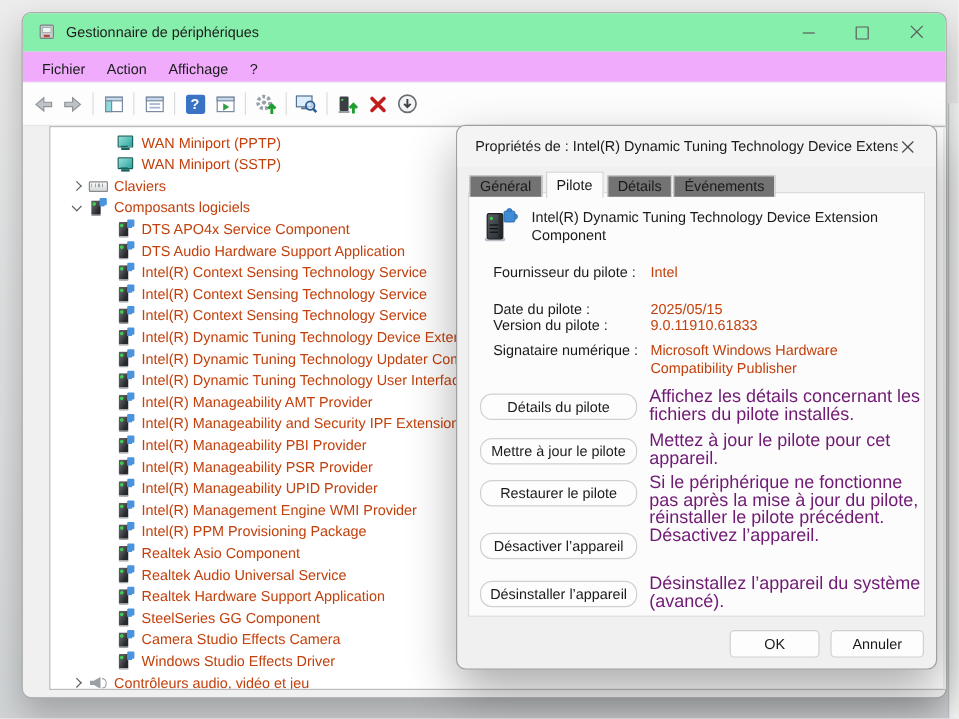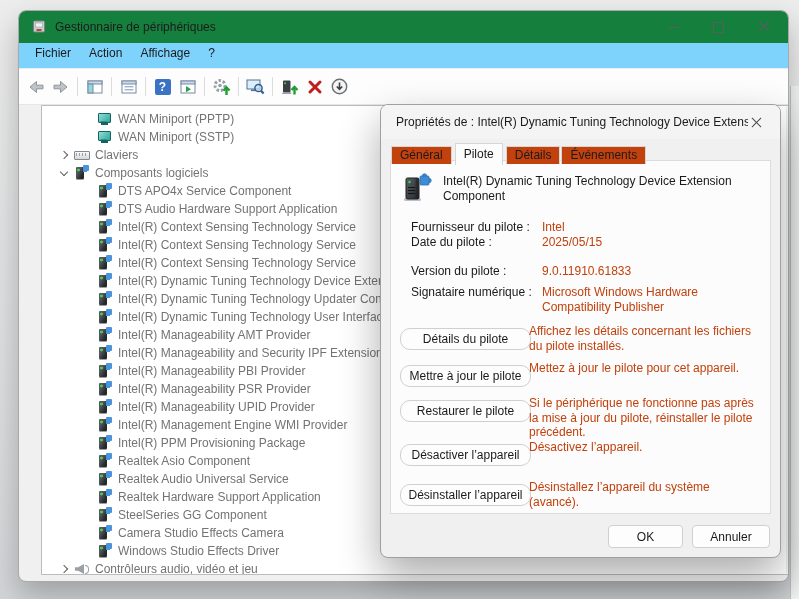--- a/index.html
+++ b/index.html
@@ -6,35 +6,35 @@
   body{font-family:"Liberation Sans",sans-serif;-webkit-font-smoothing:antialiased;}
   .stage{position:relative;width:799px;height:599px;overflow:hidden;
          background:linear-gradient(#ededed,#d3d6d8);}
   
   .bg-edge{position:absolute;left:790px;top:86px;width:9px;height:513px;
            background:#f6f7f7;border-left:1px solid #c4c7c9;z-index:1;}
   
   .main-window{position:absolute;left:18px;top:10px;width:769px;height:570px;
     background:#f0f0f0;border:1px solid #a9a9a9;border-radius:8px;
     box-shadow:0 14px 30px rgba(0,0,0,.25);z-index:2;overflow:hidden;}
-  .titlebar{position:absolute;left:0;top:0;right:0;height:32px;background:#15803d;
+  .titlebar{position:absolute;left:0;top:0;right:0;height:32px;background:#86efac;
     display:flex;align-items:center;padding-left:12px;}
   .titlebar .app-icon{width:16px;height:16px;margin-right:8px;flex:none;}
   .titlebar .title{font-size:12px;color:#1b1b1b;}
   .caption-buttons{position:absolute;right:2px;top:1px;display:flex;}
   .cap{width:45px;height:30px;display:flex;align-items:center;justify-content:center;cursor:default;}
   .glyph-min{width:10px;height:1px;background:#5d5d5d;}
   .glyph-max{width:9px;height:9px;border:1px solid #5d5d5d;border-radius:1px;}
   .glyph-close{position:relative;width:12px;height:12px;}
   .glyph-close::before,.glyph-close::after{content:"";position:absolute;left:-1px;top:5px;
     width:14px;height:1px;background:#5d5d5d;}
   .glyph-close::before{transform:rotate(45deg);}
   .glyph-close::after{transform:rotate(-45deg);}
-  .menubar{position:absolute;left:0;top:32px;right:0;height:25px;background:#7dd3fc;
-    display:flex;align-items:flex-start;padding-left:7px;border-bottom:1px solid #ededed;}
+  .menubar{position:absolute;left:0;top:32px;right:0;height:25px;background:#f0abfc;
+    display:flex;align-items:flex-end;padding-left:7px;border-bottom:1px solid #ededed;}
   .menu-item{font-size:12px;color:#1b1b1b;padding:3px 9px;}
   .toolbar{position:absolute;left:0;top:58px;right:0;height:35px;background:#fdfdfd;
     display:flex;align-items:center;padding-left:4px;border-bottom:1px solid #e6e6e6;}
   .tb-btn{width:25px;height:24px;display:flex;align-items:center;justify-content:center;flex:none;}
   .tb-sep{width:1px;height:19px;background:#dcdcdc;margin:0 4px;flex:none;}
   .help-box{width:16px;height:16px;background:#3a72c4;border-radius:2px;color:#fff;
     font-size:12px;font-weight:bold;display:flex;align-items:center;justify-content:center;}
   
   .tree-panel{position:absolute;left:22px;top:94px;width:761px;height:468px;background:#fff;
     border:1px solid #bcbcbc;overflow:hidden;}
@@ -61,57 +61,57 @@
     border-radius:1px;
     background:radial-gradient(circle at 2.5px 3px,#3ecf48 1.2px,transparent 1.7px),
                linear-gradient(120deg,#55595e 30%,#26282b 75%);
     box-shadow:0 1px 0 0 #9aa0a6;}
   .tree-icon.component::after{content:"";position:absolute;right:1px;top:0;width:6px;height:6px;
     background:#4a93dd;border-radius:1px;box-shadow:-1px 2px 0 -1px #4a93dd;}
   .tree-icon.audio::before{content:"";position:absolute;left:1px;top:3px;width:9px;height:10px;
     background:#9aa0a6;clip-path:polygon(0 32%,35% 32%,100% 0,100% 100%,35% 68%,0 68%);}
   .tree-icon.audio::after{content:"";position:absolute;left:11px;top:4px;width:3px;height:7px;
     border:1.4px solid #9aa0a6;border-left:none;border-radius:0 6px 6px 0;}
-  .tree-label{font-size:12px;color:#737373;}
+  .tree-label{font-size:12px;color:#c2410c;}
   .vscroll{position:absolute;top:1px;right:0;bottom:1px;width:16px;background:#f6f6f6;
     border-left:1px solid #ececec;}
   
   .dialog{position:absolute;left:380px;top:104px;width:399px;height:452px;background:#f0f0f0;
     border:1px solid #9f9f9f;border-radius:8px;box-shadow:0 18px 42px rgba(0,0,0,.33);
     z-index:10;overflow:hidden;}
   .dlg-titlebar{position:absolute;left:0;top:0;right:0;height:34px;background:#f4f4f4;
     display:flex;align-items:center;padding-left:15px;}
   .dlg-title{font-size:12px;color:#1b1b1b;white-space:nowrap;overflow:hidden;width:352px;}
   .dlg-close{position:absolute;right:8px;top:4px;width:32px;height:26px;
     display:flex;align-items:center;justify-content:center;}
   .dlg-close .glyph-close{width:11px;height:11px;}
   .dlg-close .glyph-close::before,.dlg-close .glyph-close::after{width:13px;top:5px;background:#4a4a4a;}
   .tabs{position:absolute;left:10px;top:37px;height:22px;display:flex;align-items:flex-end;z-index:6;}
   .tab{height:17px;line-height:17px;padding:0 8px;font-size:12px;color:#1b1b1b;
-    background:#c2410c;border:1px solid #d6d6d6;border-bottom:none;margin-right:1px;}
+    background:#737373;border:1px solid #d6d6d6;border-bottom:none;margin-right:1px;}
   .tab.active{height:21px;line-height:20px;background:#fcfcfc;margin-bottom:-1px;margin-left:2px;
     margin-right:3px;position:relative;z-index:7;}
   .tab-panel{position:absolute;left:9px;top:55px;width:379px;height:352px;background:#fcfcfc;
     border:1px solid #dcdcdc;z-index:5;}
   .dev-icon{position:absolute;left:8px;top:10px;}
   .dev-name{position:absolute;left:52px;top:13px;width:312px;font-size:12px;line-height:15px;color:#1a1a1a;}
   .field-row{position:absolute;left:0;right:0;height:16px;}
-  .field-row:nth-of-type(1){top:59px;} .field-row:nth-of-type(2){top:74px;}
+  .field-row:nth-of-type(1){top:59px;} .field-row:nth-of-type(2){top:90px;}
   .field-row:nth-of-type(3){top:103px;} .field-row:nth-of-type(4){top:124px;}
   .field-label{position:absolute;left:20px;font-size:12px;color:#1a1a1a;white-space:nowrap;}
   .field-value{position:absolute;left:151px;width:228px;font-size:12px;line-height:15px;color:#c2410c;}
   .action-row{position:absolute;left:0;right:0;}
   .action-row:nth-of-type(1){top:167px;} .action-row:nth-of-type(2){top:204px;}
   .action-row:nth-of-type(3){top:239px;} .action-row:nth-of-type(4){top:283px;}
   .action-row:nth-of-type(5){top:323px;}
   .btn{background:#fdfdfd;border:1px solid #d0d0d0;border-radius:4px;font-size:12px;
     color:#1a1a1a;display:flex;align-items:center;justify-content:center;cursor:default;}
   .action-btn{position:absolute;left:9px;top:0;width:129px;height:20px;border-radius:10px;}
-  .action-desc{position:absolute;left:138px;top:-4px;width:228px;font-size:12px;
-    line-height:14.5px;color:#c2410c;}
+  .action-desc{position:absolute;left:150px;top:-4px;width:228px;font-size:15px;
+    line-height:14.5px;color:#701a75;}
   .ok-btn{position:absolute;right:97px;bottom:9px;width:73px;height:21px;margin-top:48px;}
   .cancel-btn{position:absolute;right:10px;bottom:9px;width:76px;height:21px;}
 </style>
 </head>
 <body>
 
 <div class="stage">
 
   <div class="bg-edge"></div>
 

